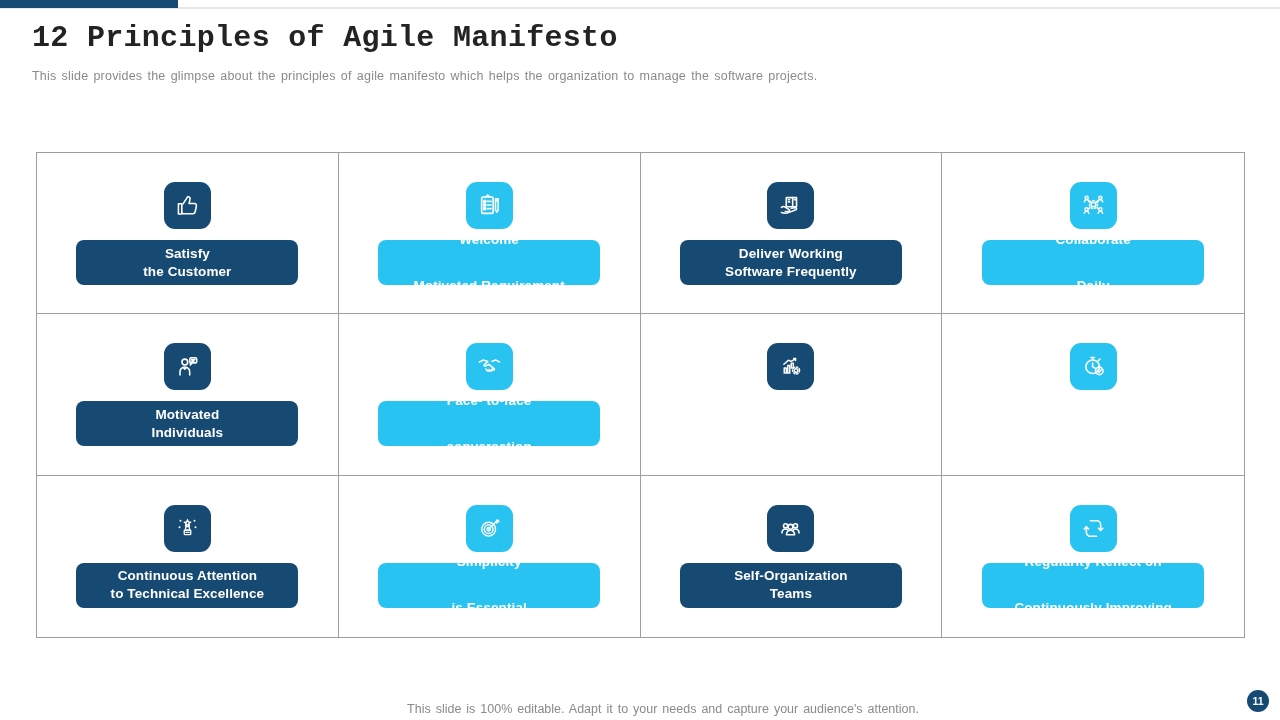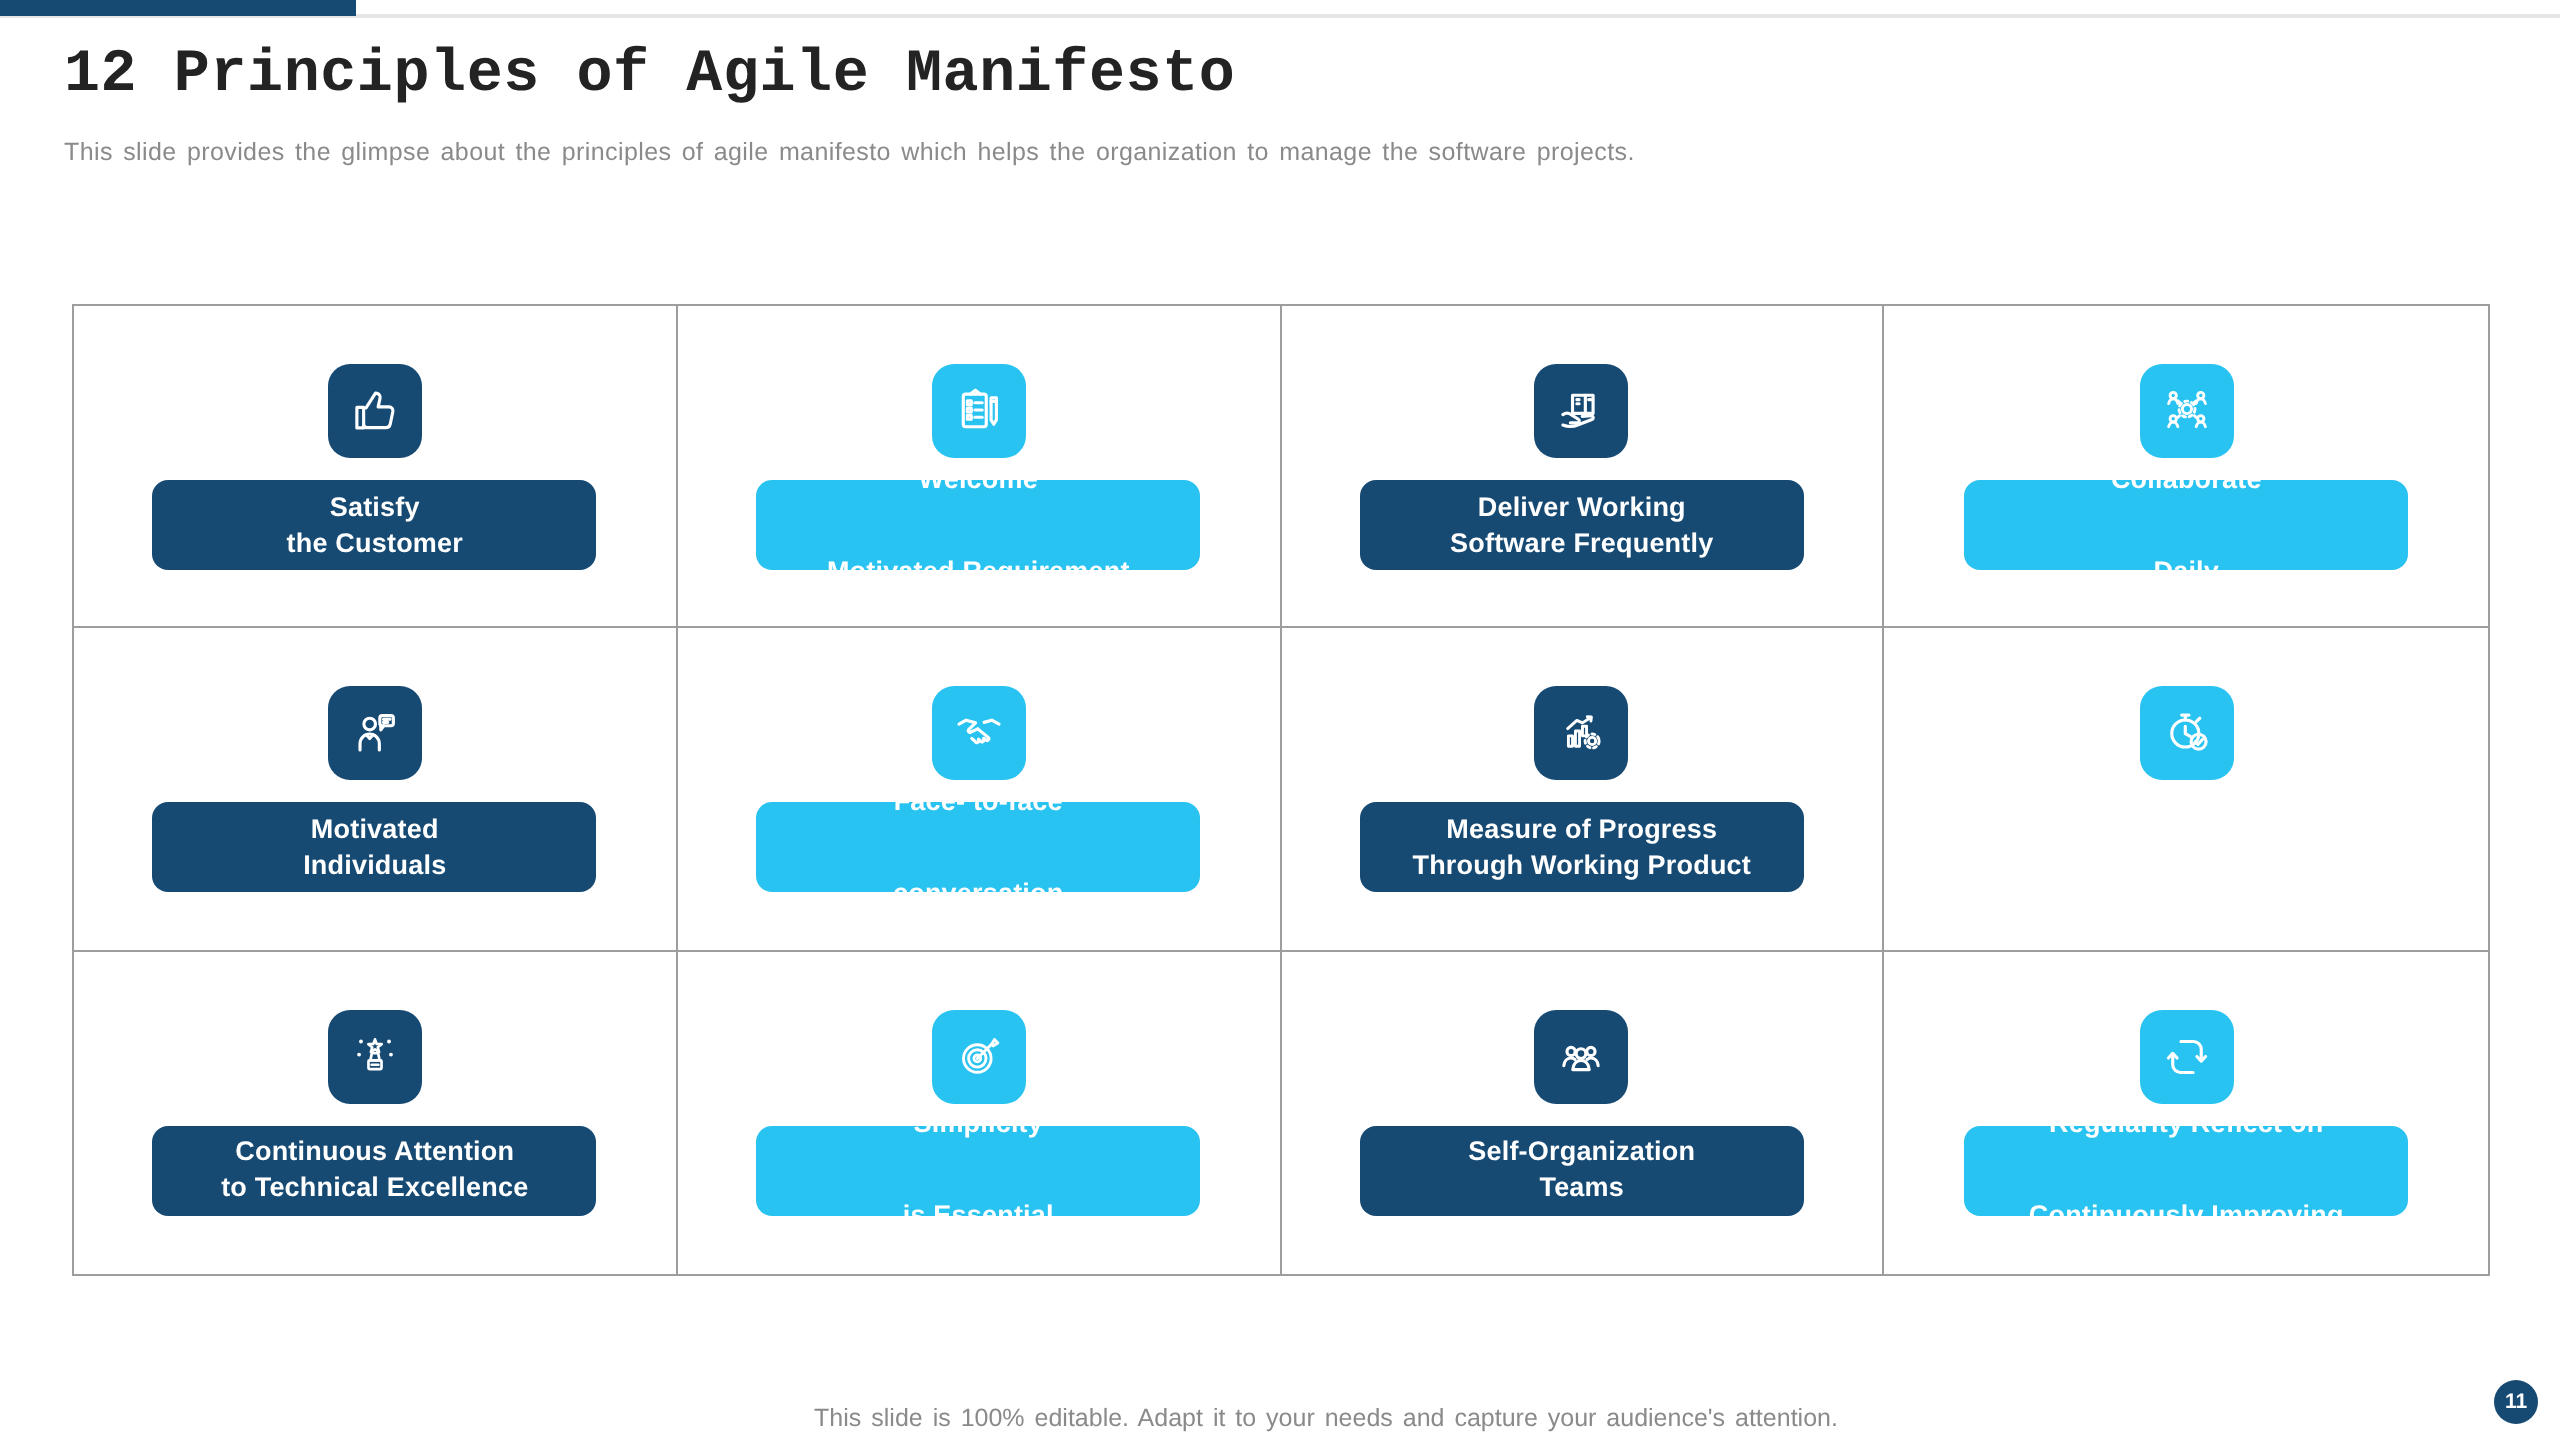--- a/index.html
+++ b/index.html
@@ -191,24 +191,20 @@
       <svg width="29" height="29" viewBox="0 0 24 24" fill="none" stroke="#fff" stroke-width="1.2" stroke-linecap="round" stroke-linejoin="round">
         <rect x="6.8" y="13.2" width="1.7" height="4.3"></rect>
         <rect x="9.7" y="11.2" width="1.7" height="6.3"></rect>
         <rect x="12.6" y="9.2" width="1.7" height="4"></rect>
         <path d="M6.5 10.2l3.8-3.4 2.3 1 3.4-2.2"></path>
         <path d="M14.6 5.3l1.7.1-.2 1.7"></path>
         <circle cx="16.6" cy="15.3" r="1.5"></circle>
         <circle cx="16.6" cy="15.3" r="2.9" stroke-dasharray="1.2 1.5"></circle>
       </svg>
     </div>
-    <div class="pill dark">
-      <div>Measure of Progress</div>
-      <div>Through Working Product</div>
-    </div>
   </div>
 
   <div class="cell">
     <div class="icon-box cyan">
       <svg width="29" height="29" viewBox="0 0 24 24" fill="none" stroke="#fff" stroke-width="1.3" stroke-linecap="round" stroke-linejoin="round">
         <circle cx="11.3" cy="12.2" r="5.6"></circle>
         <path d="M9.8 4.6h3M11.3 4.6v2"></path>
         <path d="M15.8 7.3l1.5-1.4"></path>
         <path d="M11.3 12.3V9.2M11.3 12.3l2.2 1.2"></path>
         <circle cx="16.8" cy="15.6" r="3.1"></circle>

